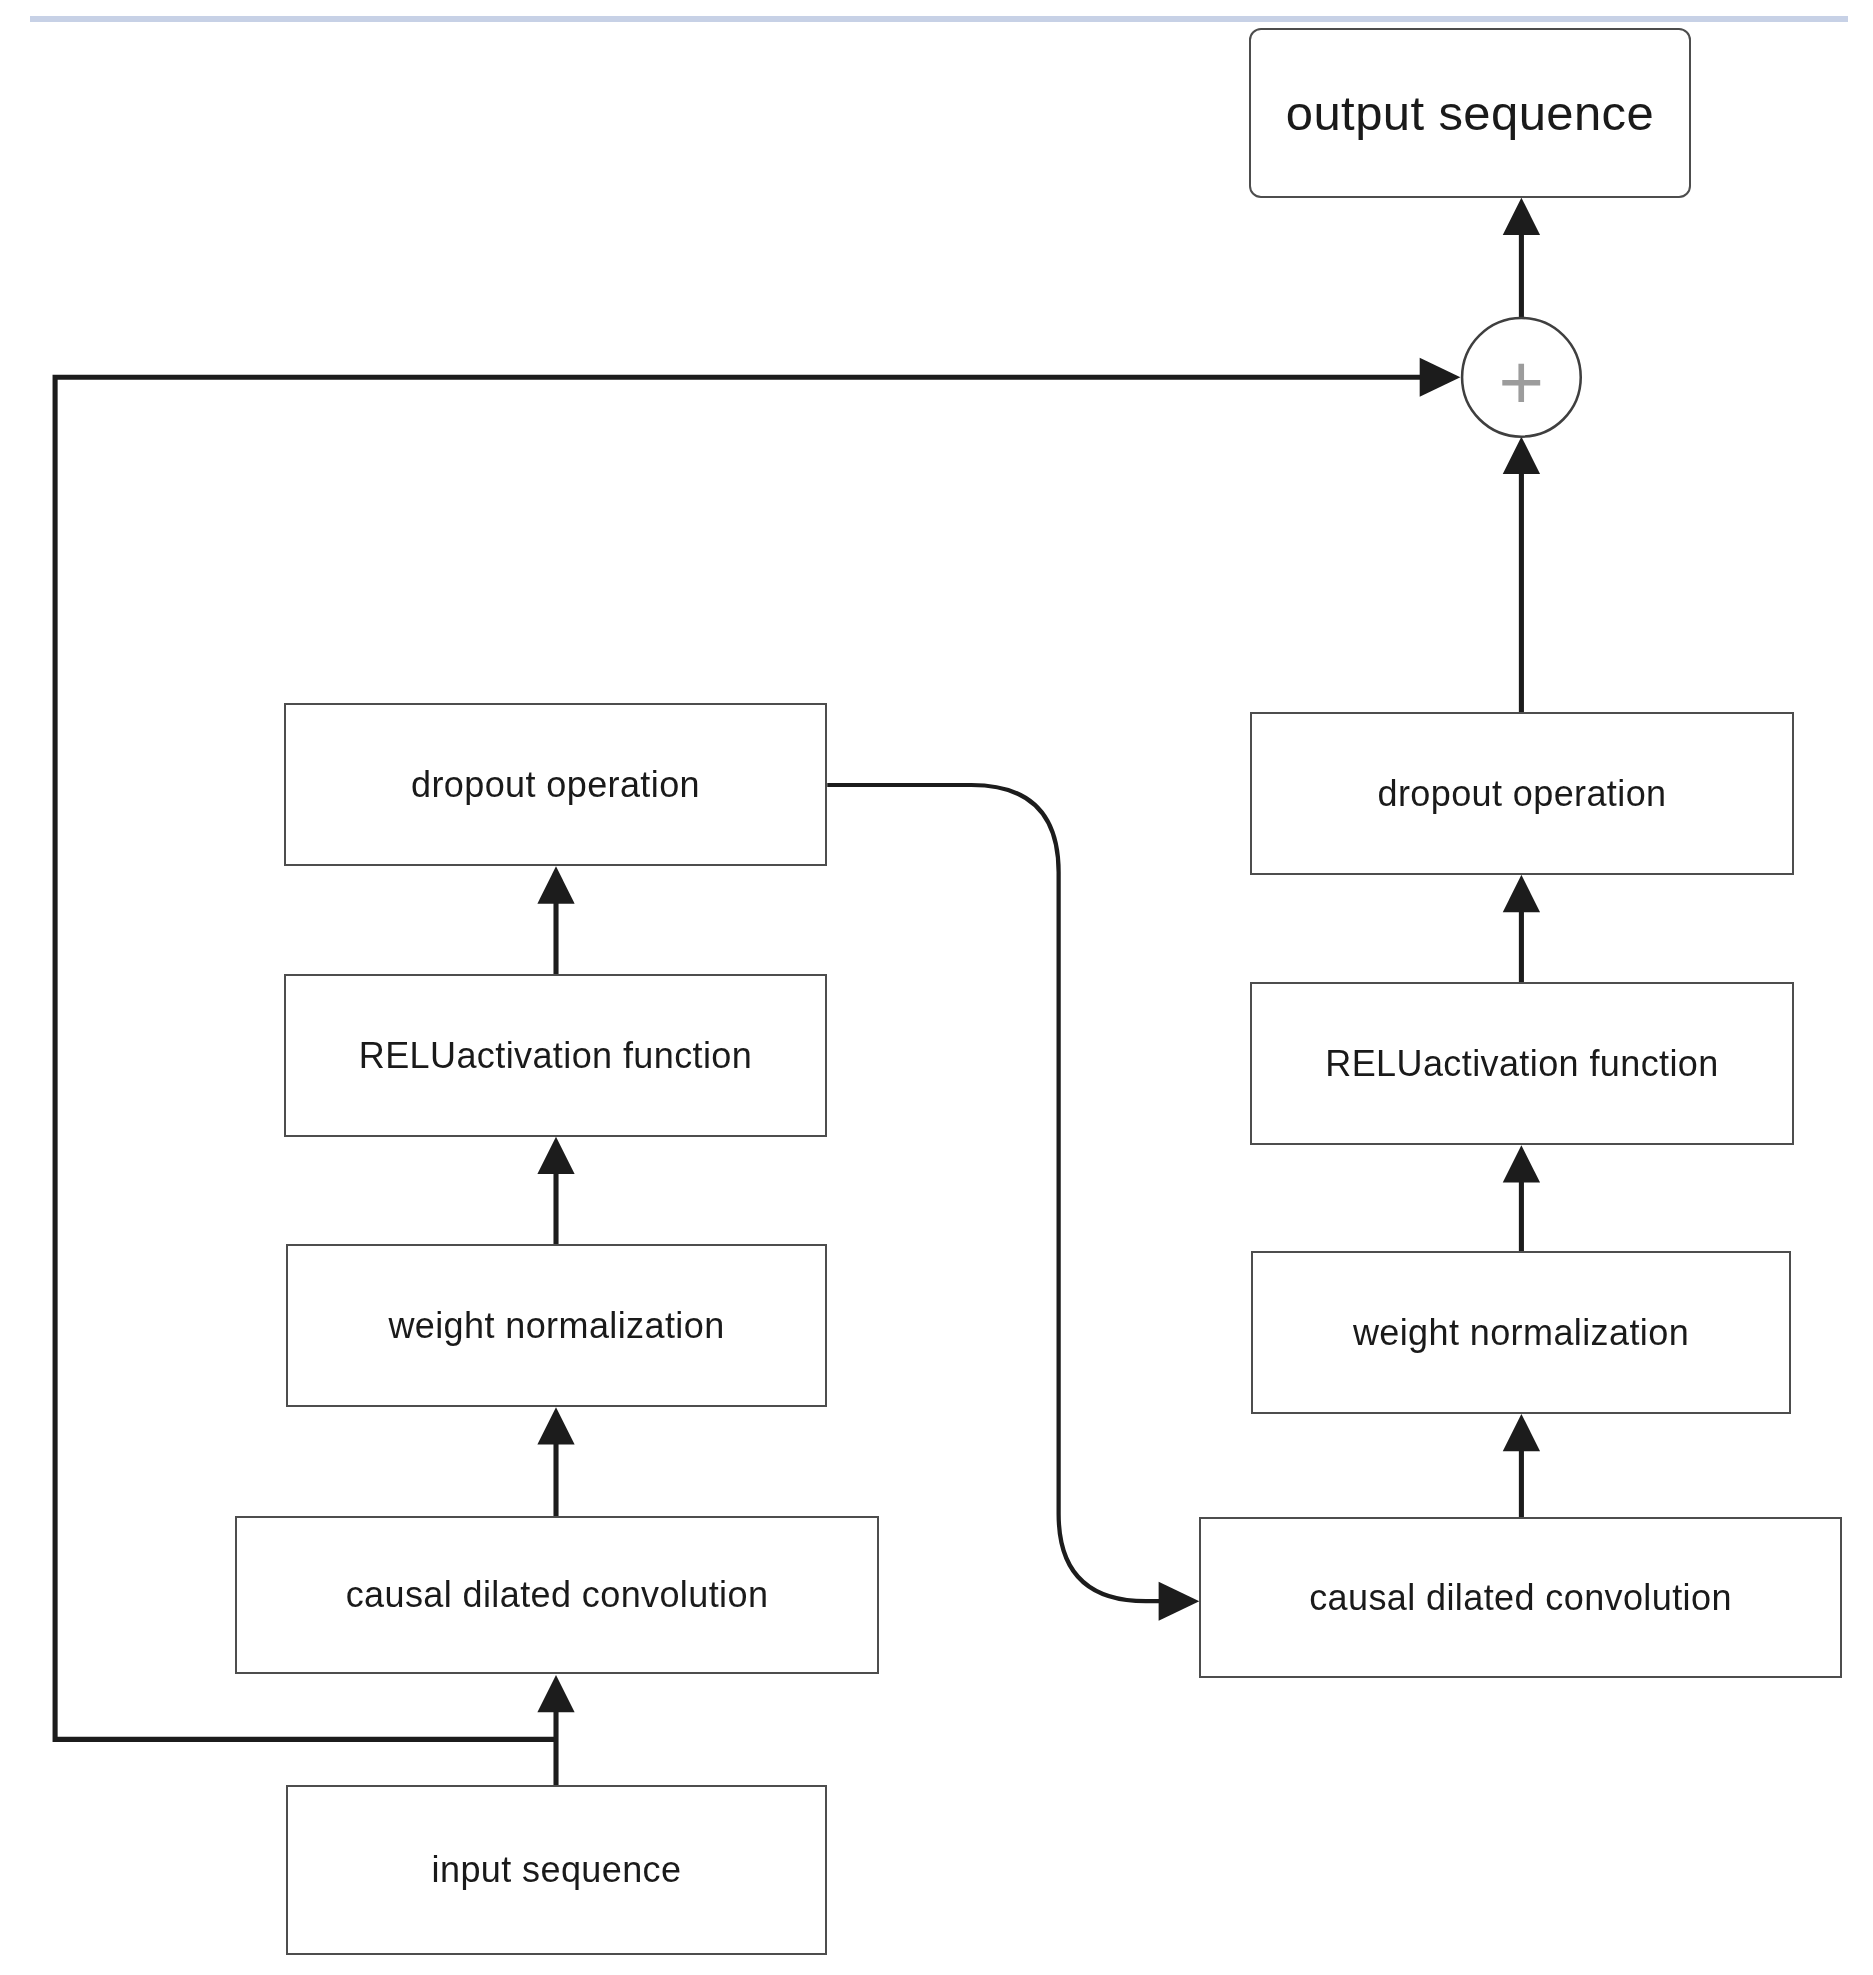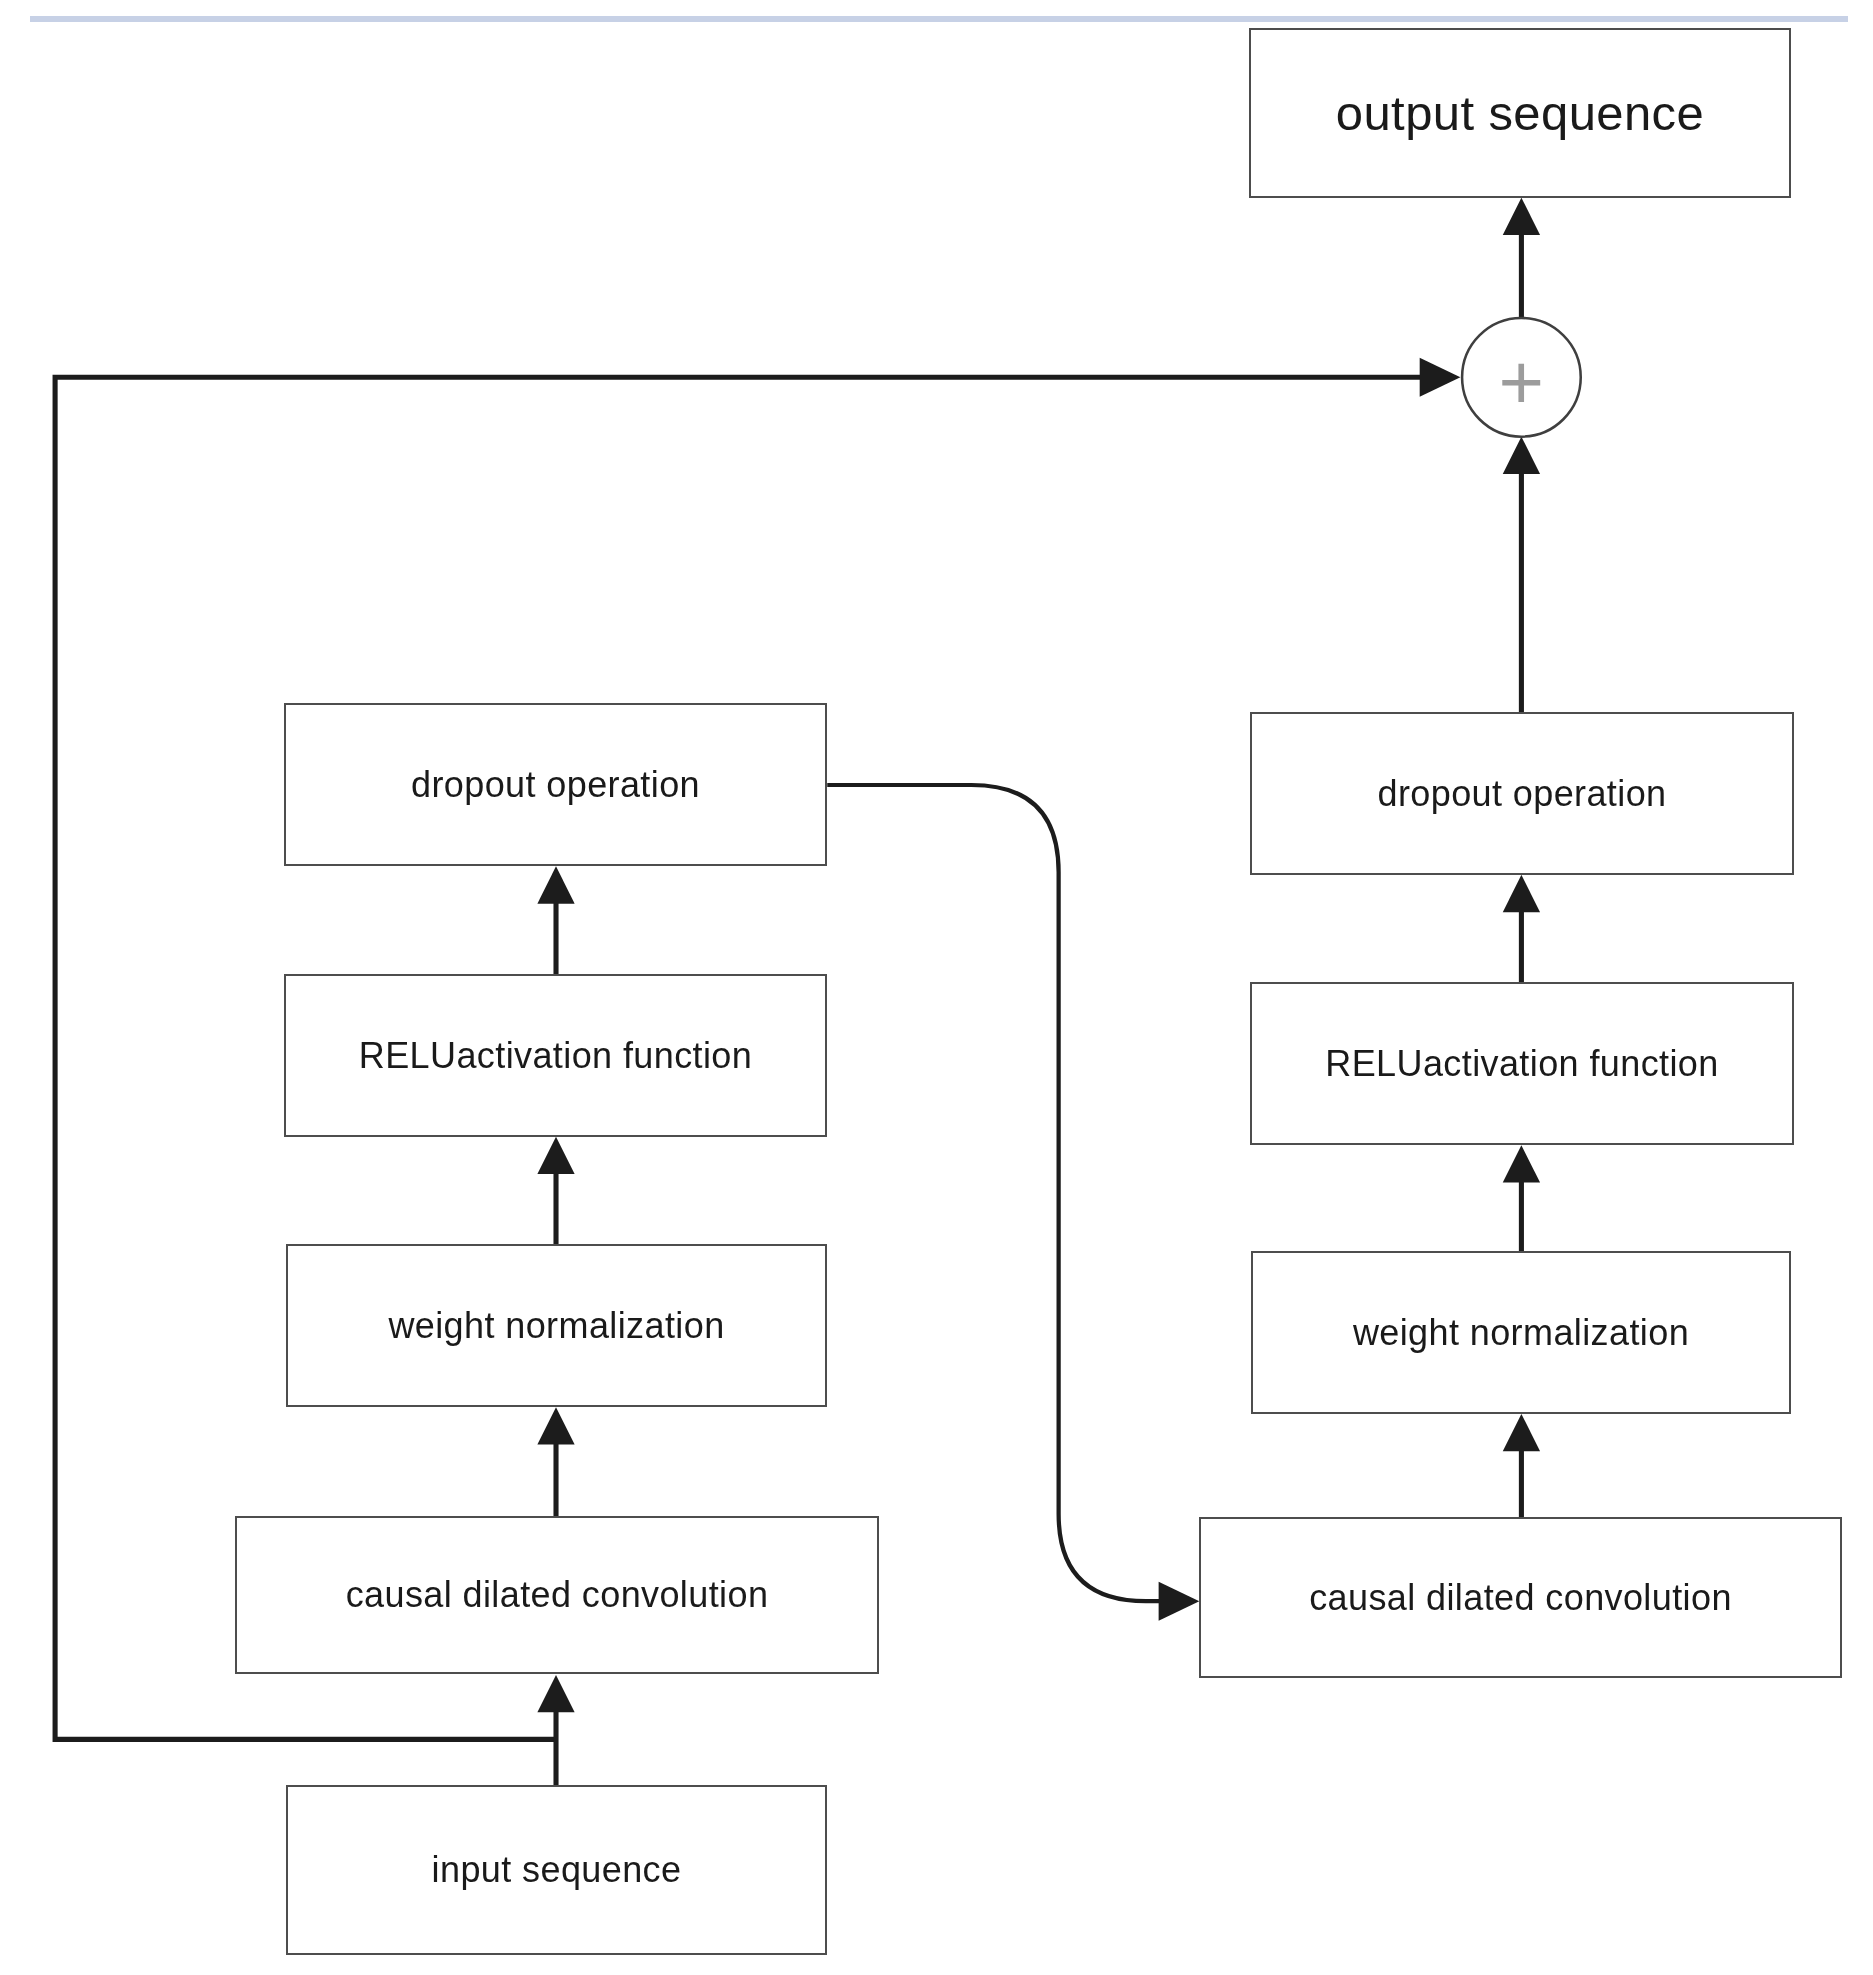--- a/index.html
+++ b/index.html
@@ -100,21 +100,21 @@
       <line x1="1795" y1="375" x2="1795" y2="273" stroke="#1c1c1c" stroke-width="6"></line>
       <polygon points="1795,233 1773,277 1817,277" fill="#1c1c1c"></polygon>
     </g>
 
     <g>
       <circle cx="1795" cy="445" r="70" fill="#ffffff" stroke="#3f3f3f" stroke-width="3"></circle>
       <text x="1795" y="451" text-anchor="middle" dominant-baseline="central" font-size="92" font-weight="300" fill="#9c9c9c">+</text>
     </g>
   </svg>
 
-  <div class="box big" style="left:1249px; top:28px; width:542px; height:170px;">
+  <div class="box big" style="left:1249px; top:28px; width:442px; height:170px;border-radius:12px;">
     <span>output sequence</span>
   </div>
 
   <div class="box" style="left:284px; top:703px; width:543px; height:163px;">
     <span>dropout operation</span>
   </div>
   <div class="box" style="left:284px; top:974px; width:543px; height:163px;">
     <span>RELUactivation function</span>
   </div>
   <div class="box" style="left:286px; top:1244px; width:541px; height:163px;">

